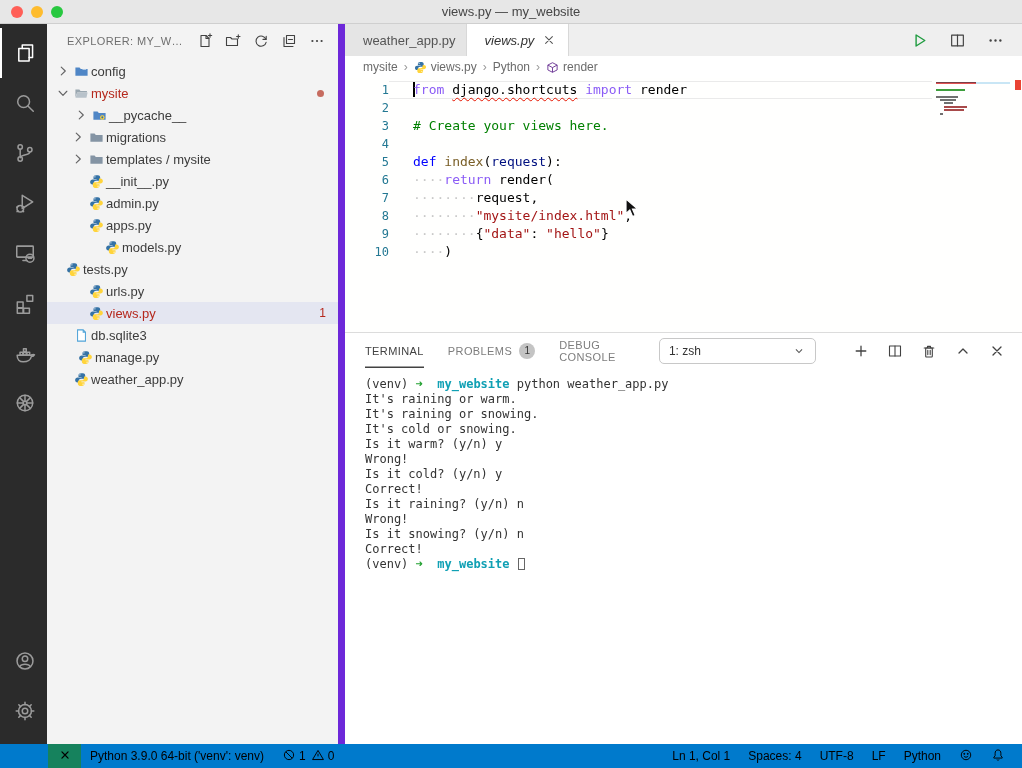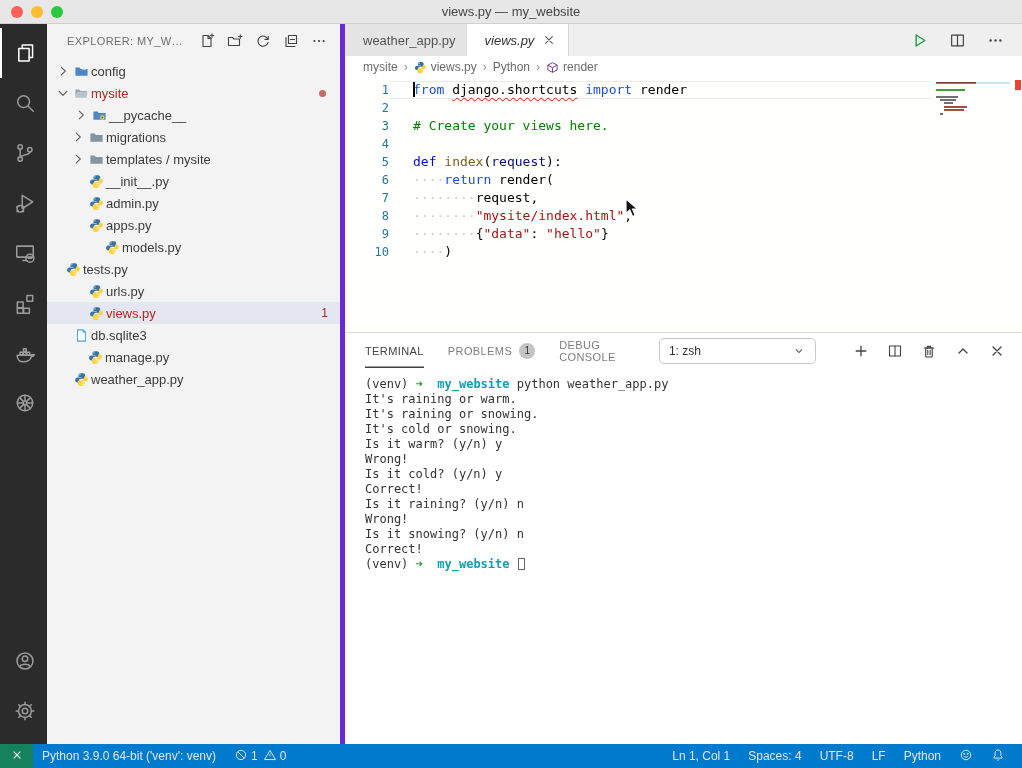--- a/index.html
+++ b/index.html
@@ -16,21 +16,21 @@
   .main { flex:1; display:flex; min-height:0; }
 
   
   .activitybar { width:47px; background:#2b2b2b; display:flex; flex-direction:column; align-items:stretch; padding-top:4px; flex:none; }
   .ab-item { height:50px; display:flex; align-items:center; justify-content:center; color:#9b9b9b; border-left:2px solid transparent; cursor:pointer; }
   .ab-item.active { color:#fff; border-left-color:#fff; }
   .ab-bottom { margin-top:auto; padding-bottom:8px; }
   .ab-item svg { width:22px; height:22px; }
 
   
-  .sidebar { width:298px; background:#f3f3f3; border-right:5px solid #6d28d9; display:flex; flex-direction:column; flex:none; }
+  .sidebar { width:298px; background:#f3f3f3; border-right:7px solid #6d28d9; display:flex; flex-direction:column; flex:none; }
   .sidebar-header { height:34px; flex:none; display:flex; align-items:center; padding:0 10px 0 20px; font-size:11px; color:#6f6f6f; letter-spacing:.4px; }
   .sidebar-header .hdr-label { white-space:nowrap; overflow:hidden; }
   .sidebar-actions { margin-left:auto; display:flex; gap:6px; color:#424242; }
   .action-btn { width:22px; height:22px; display:flex; align-items:center; justify-content:center; border-radius:4px; cursor:pointer; }
   .action-btn svg { width:16px; height:16px; }
   .tree { flex:1; overflow:hidden; padding-top:2px; }
   .tree-row { height:22px; display:flex; align-items:center; font-size:13px; color:#3c3c3c; cursor:pointer; position:relative; }
   .tree-row.selected { background:#e4e6f1; }
   .tree-row.error .tlabel { color:#b5281d; }
   .chev { width:16px; height:16px; display:flex; align-items:center; justify-content:center; color:#646465; flex:none; }
@@ -57,21 +57,21 @@
   .bc-item { display:flex; align-items:center; gap:4px; cursor:pointer; }
   .bc-sep { color:#9a9a9a; }
   .bc-item svg { width:13px; height:13px; }
 
   .code-wrap { position:relative; height:254px; flex:none; background:#fffffe; overflow:hidden; }
   .code { padding-top:3px; }
   .code-line { display:flex; height:18px; line-height:18px; font-family:"DejaVu Sans Mono", monospace; font-size:13px; }
   .code-line .ln { width:44px; text-align:right; color:#237893; flex:none; font-size:12px; }
   .code-line .lc { flex:1; padding-left:24px; white-space:pre; color:#000; }
   .code-line.current .lc { box-shadow:inset 0 1px 0 #eaeaea, inset 0 -1px 0 #eaeaea; margin-right:90px; }
-  .tk-kw{color:#1d4ed8}.tk-def{color:#0000ff}.tk-fn{color:#795e26}.tk-param{color:#001080}
+  .tk-kw{color:#8b5cf6}.tk-def{color:#0000ff}.tk-fn{color:#795e26}.tk-param{color:#001080}
   .tk-str{color:#a31515}.tk-com{color:#008000}.tk-ws{color:#c9c9c9}
   .squiggle { text-decoration:underline wavy #e51400 1px; text-underline-offset:3px; }
   .caret { display:inline-block; width:1.5px; height:15px; background:#000; vertical-align:-3px; margin-right:-1.5px; }
 
   .minimap { position:absolute; top:4px; right:12px; width:74px; }
   .mm-row { height:2px; margin-bottom:1.4px; position:relative; }
   .mm-row.hl { background:#c9e6f5; }
   .mm-bar { position:absolute; top:0; height:2px; }
   .overview { position:absolute; top:0; right:0; width:9px; height:100%; }
   .ov-marker { position:absolute; top:2px; right:1px; width:6px; height:10px; background:#e51400; opacity:.8; }
@@ -89,21 +89,21 @@
   .panel-actions { display:flex; align-items:center; gap:12px; color:#424242; margin-left:10px; }
   .panel-actions .action-btn svg { width:16px; height:16px; }
 
   .terminal { flex:1; padding:9px 0 0 20px; font-family:"DejaVu Sans Mono", monospace; font-size:12px; line-height:15px; color:#333; overflow:hidden; }
   .t-line { white-space:pre; }
   .t-green { color:#25a233; }
   .t-cyan { color:#10a0b4; font-weight:bold;margin-top:12px; }
   .term-cursor { display:inline-block; width:7px; height:12px; border:1px solid #666; vertical-align:-2px; margin-left:1px; }
 
   
-  .statusbar { height:24px; background:#007acc; display:flex; align-items:center; color:#e5e5e5; font-size:12px; flex:none; }
+  .statusbar { height:24px; background:#007acc; display:flex; align-items:center; color:#000000; font-size:12px; flex:none;padding-left:48px; }
   .remote { width:33px; height:24px; background:#16825d; display:flex; align-items:center; justify-content:center; cursor:pointer; flex:none; }
   .remote svg { width:14px; height:14px; }
   .sb-item { display:flex; align-items:center; gap:5px; padding:0 9px; height:24px; cursor:pointer; white-space:nowrap; }
   .sb-item svg { width:14px; height:14px; }
   .sb-right { margin-left:auto; display:flex; align-items:center; padding-right:8px; }
   .sb-gap { display:flex; align-items:center; gap:3px; }
 </style>
 </head>
 <body>
 
@@ -489,21 +489,21 @@
               <span class="icon " style="display:inline-flex;align-items:center">
                 <svg viewBox="0 0 16 16" fill="none" stroke="#4fa3d8" stroke-width="1.1">
                   <path d="M3.8 2h6l2.4 2.4v9.6H3.8z" fill="#fff"></path>
                   <path d="M9.8 2v2.4h2.4"></path>
                 </svg>
               </span>
             </span>
     <span class="tlabel">db.sqlite3</span>
 
   </div>
-          <div class="tree-row" style="padding-left:22px">
+          <div class="tree-row" style="padding-left:12px">
     <span class="chev">
               <span style="width:16px;flex:none"></span>
             </span>
     <span class="ticon">
               <span class="icon " style="display:inline-flex;align-items:center">
                 <svg viewBox="0 0 16 16">
                   <path fill="#3572A5" d="M7.9 1.2c-2.4 0-3.1 1-3.1 2.3v1.7h3.3v.6H3.8c-1.4 0-2.6 1-2.6 2.7S2.2 11.2 3.7 11.2h1.4V9.4c0-1.3 1.1-2.2 2.4-2.2H10c1.1 0 1.9-.8 1.9-1.9V3.5c0-1.3-1.1-2.3-2.3-2.3z"></path>
                   <circle cx="6.3" cy="3" r=".65" fill="#fff"></circle>
                   <path fill="#FFD43B" d="M8.1 14.8c2.4 0 3.1-1 3.1-2.3v-1.7H7.9v-.6h4.3c1.4 0 2.6-1 2.6-2.7s-1.2-2.7-2.7-2.7h-1.4v1.8c0 1.3-1.1 2.2-2.4 2.2H6c-1.1 0-1.9.8-1.9 1.9v1.8c0 1.3 1.1 2.3 2.3 2.3z"></path>
                   <circle cx="9.7" cy="13" r=".65" fill="#fff"></circle>

